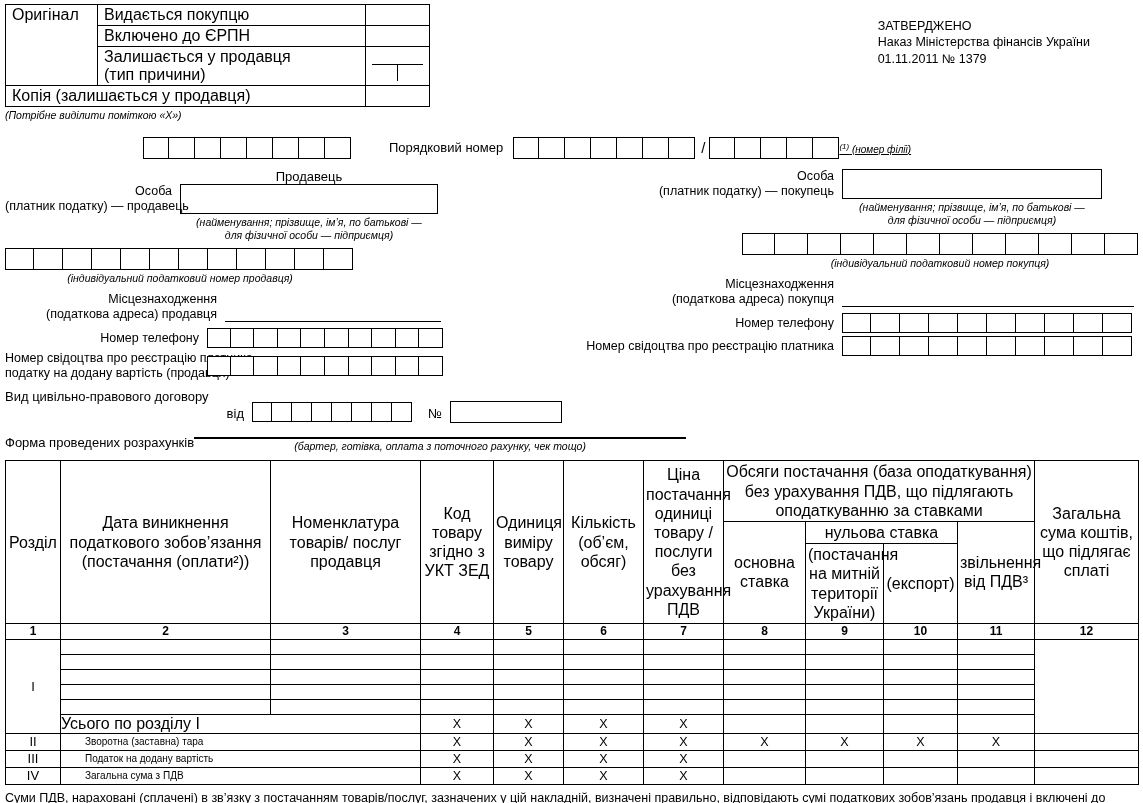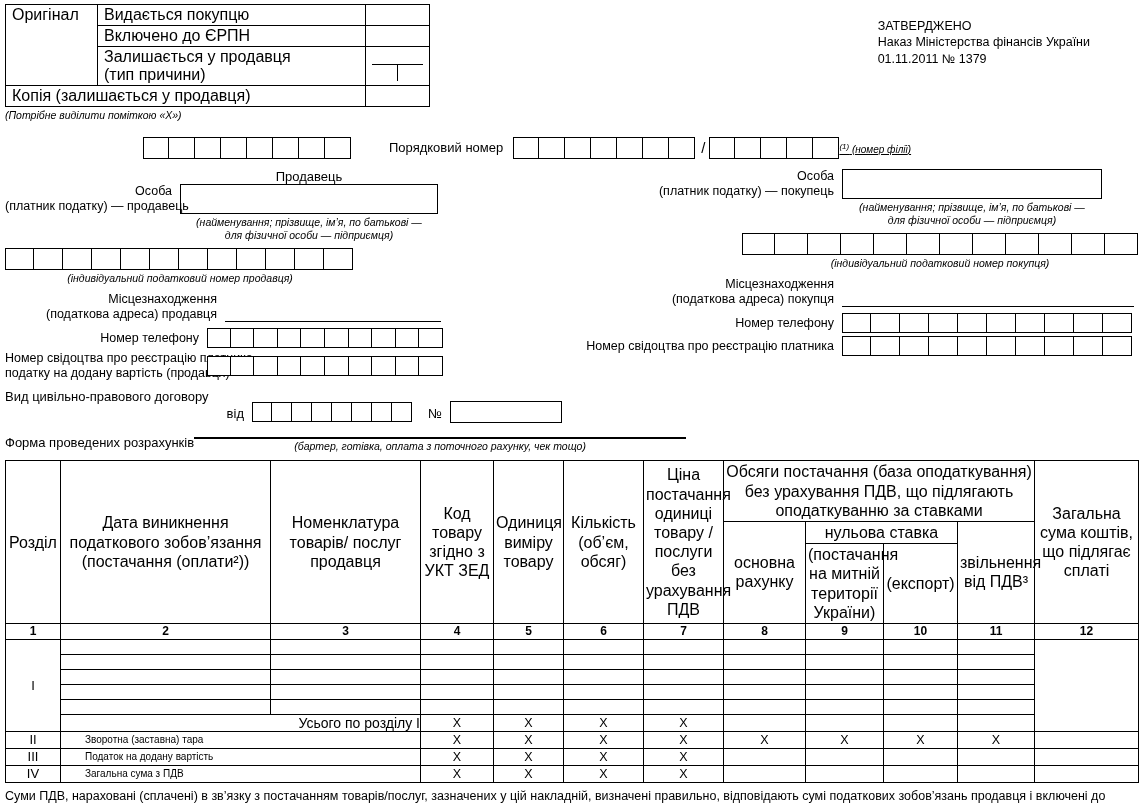--- a/index.html
+++ b/index.html
@@ -93,21 +93,21 @@
   .num-box { width:112px; height:22px; border:1px solid #000; margin-right:4px; }
   .pay-row { margin-top:2px; }
 
   
   table.main { border-collapse:collapse; table-layout:fixed; width:1133px; margin-top:8px; }
   table.main th, table.main td { border:1px solid #000; font-weight:normal; vertical-align:middle; }
   table.main th { font-size:16px; line-height:1.2; text-align:center; padding:1px 2px; }
   tr.num-row th { font-weight:bold; font-size:12px; height:16px; padding:0; }
   td.sec { text-align:center; font-weight:bold; font-size:13px; }
   tr.blank td { height:15px; }
-  td.total-label { text-align:right; font-size:14px; height:17px; }
+  td.total-label { text-align:left; font-size:16px; height:17px; }
   td.row-label { text-align:left; font-size:10px; padding-left:24px; height:17px; }
   td.x { text-align:center; font-size:12.5px; }
   tr.h3 th { height:58px; }
   tr.h1 th.grp { height:32px; }
 
   
   .decl { font-size:12.5px; line-height:1.3; margin-top:5px; }
   .stamp-sig { display:flex; align-items:flex-start; margin-top:8px; }
   .stamp { border:1.5px solid #000; font-size:13px; padding:4px 10px; }
   .sig-wrap { display:flex; flex-direction:column; margin-left:628px; width:372px; }
@@ -380,21 +380,21 @@
       <th rowspan="3">Дата виникнення податкового зобов’язання (постачання (оплати²))</th>
       <th rowspan="3">Номенклатура товарів/ послуг продавця</th>
       <th rowspan="3">Код товару згідно з УКТ ЗЕД</th>
       <th rowspan="3">Одиниця виміру товару</th>
       <th rowspan="3">Кількість (об’єм, обсяг)</th>
       <th rowspan="3">Ціна постачання одиниці товару / послуги без урахування ПДВ</th>
       <th colspan="4" class="grp">Обсяги постачання (база оподаткування) без урахування ПДВ, що підлягають оподаткуванню за ставками</th>
       <th rowspan="3">Загальна сума коштів, що підлягає сплаті</th>
     </tr>
     <tr class="h2">
-      <th rowspan="2">основна рахунку</th>
+      <th rowspan="2">основна ставка</th>
       <th colspan="2">нульова ставка</th>
       <th rowspan="2">звільнення від ПДВ³</th>
     </tr>
     <tr class="h3">
       <th>(постачання на митній території України)</th>
       <th>(експорт)</th>
     </tr>
     <tr class="num-row">
       <th>1</th>
           <th>2</th>

